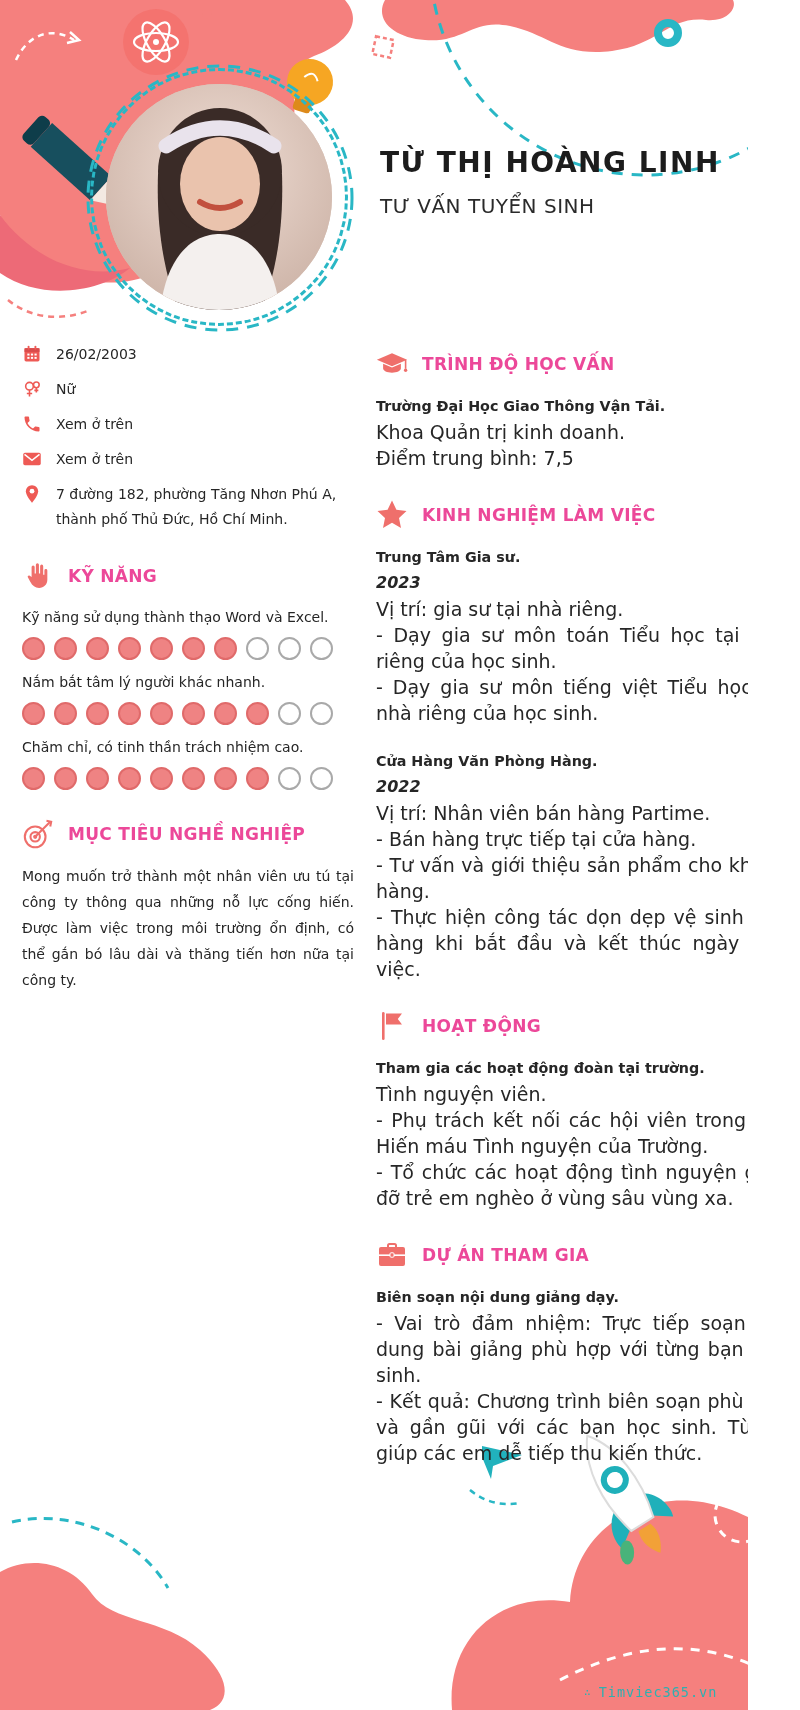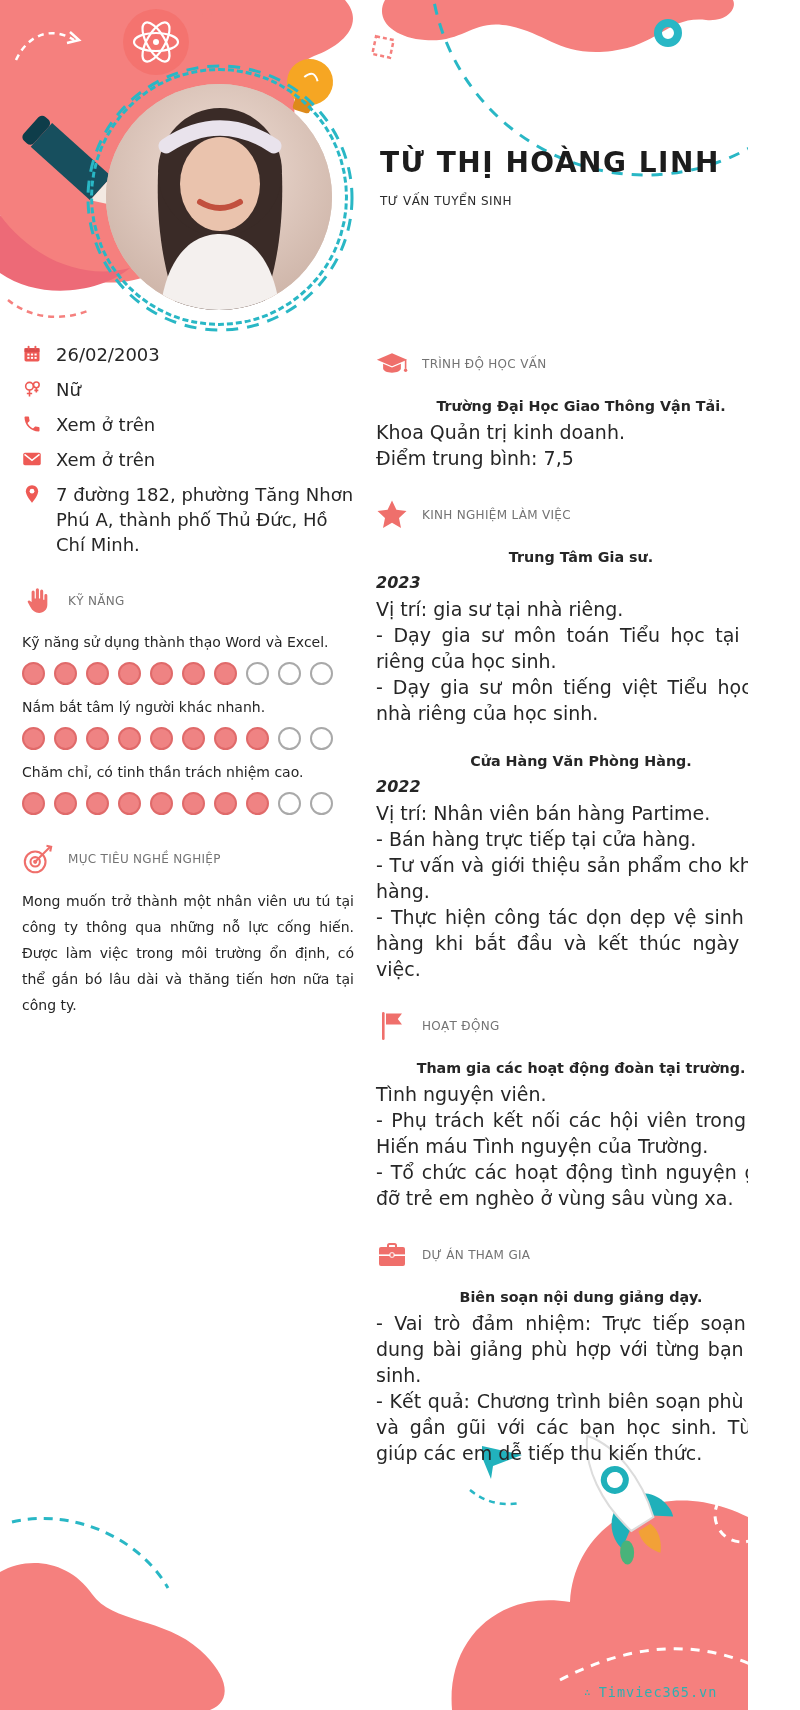--- a/index.html
+++ b/index.html
@@ -11,40 +11,40 @@
   .deco-top { top:0; }
   .deco-bottom { bottom:0; }
 
   .photo-ring { position:absolute; left:90px; top:68px; width:258px; height:258px;
                 border:3px dashed #29b7c5; border-radius:50%; z-index:1; }
   .photo { position:absolute; left:106px; top:84px; width:226px; height:226px;
            border-radius:50%; overflow:hidden; z-index:2; background:#d9c4b8; }
 
   .header-text { position:absolute; left:380px; top:146px; z-index:2; }
   h1 { font-size:28px; font-weight:bold; letter-spacing:1.5px; color:#1c1c1c; }
-  .job-title { margin-top:15px; font-size:12px; letter-spacing:.5px; color:#2a2a2a; }
+  .job-title { margin-top:15px; font-size:20px; letter-spacing:.5px; color:#2a2a2a; }
 
   .col { position:absolute; z-index:2; }
   .col-left { left:22px; top:342px; width:332px; }
   .col-right { left:376px; top:348px; width:410px; }
 
   .contact-row { display:flex; gap:14px; align-items:flex-start; margin-bottom:10px;
-                 font-size:18px; line-height:25px; }
+                 font-size:14px; line-height:25px; }
   .contact-icon { flex:0 0 20px; width:20px; height:22px; padding-top:2px; }
   .contact-icon svg { width:20px; height:20px; display:block; }
 
   .sec-head { display:flex; align-items:center; gap:14px; margin:28px 0 13px; }
   .sec-icon { flex:0 0 32px; width:32px; height:32px; }
   .sec-icon svg { width:32px; height:32px; display:block; }
-  .sec-title { font-size:12px; font-weight:normal; color:#737373; letter-spacing:.3px; }
+  .sec-title { font-size:17px; font-weight:bold; color:#ec4899; letter-spacing:.3px; }
   .col-right section:first-child .sec-head { margin-top:0; }
 
   .body-text { font-size:14px; line-height:26px; text-align:justify; }
   .plain-line { font-size:19px; line-height:26px; text-align:justify; }
-  .bold-line { font-size:14.3px; line-height:26px; font-weight:bold;text-align:center; }
+  .bold-line { font-size:14.3px; line-height:26px; font-weight:bold; }
   .year-line { font-size:16px; line-height:26px; font-weight:bold; font-style:italic; }
   .job-block { margin-bottom:22px; }
 
   .skill { margin-bottom:6px; }
   .skill-label { font-size:14px; line-height:25px; margin:8px 0 7px; }
   .dots { display:flex; gap:9px; margin:4px 0 10px; }
   .dot { width:23px; height:23px; border-radius:50%; background:#fff; border:2px solid #a9a9a9; }
   .dot.filled { background:#ef8383; border-color:#e06a6a; }
 
   .hobby-line { font-size:14px; line-height:26px; }

